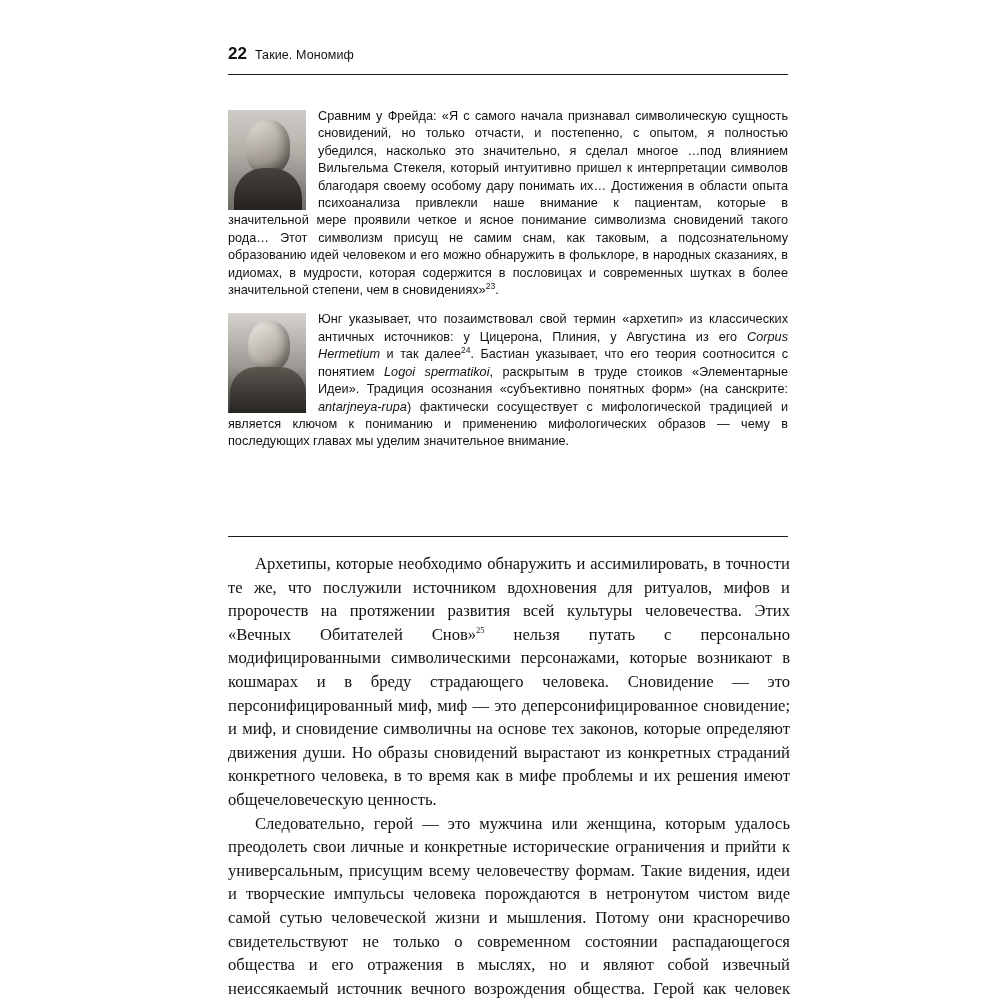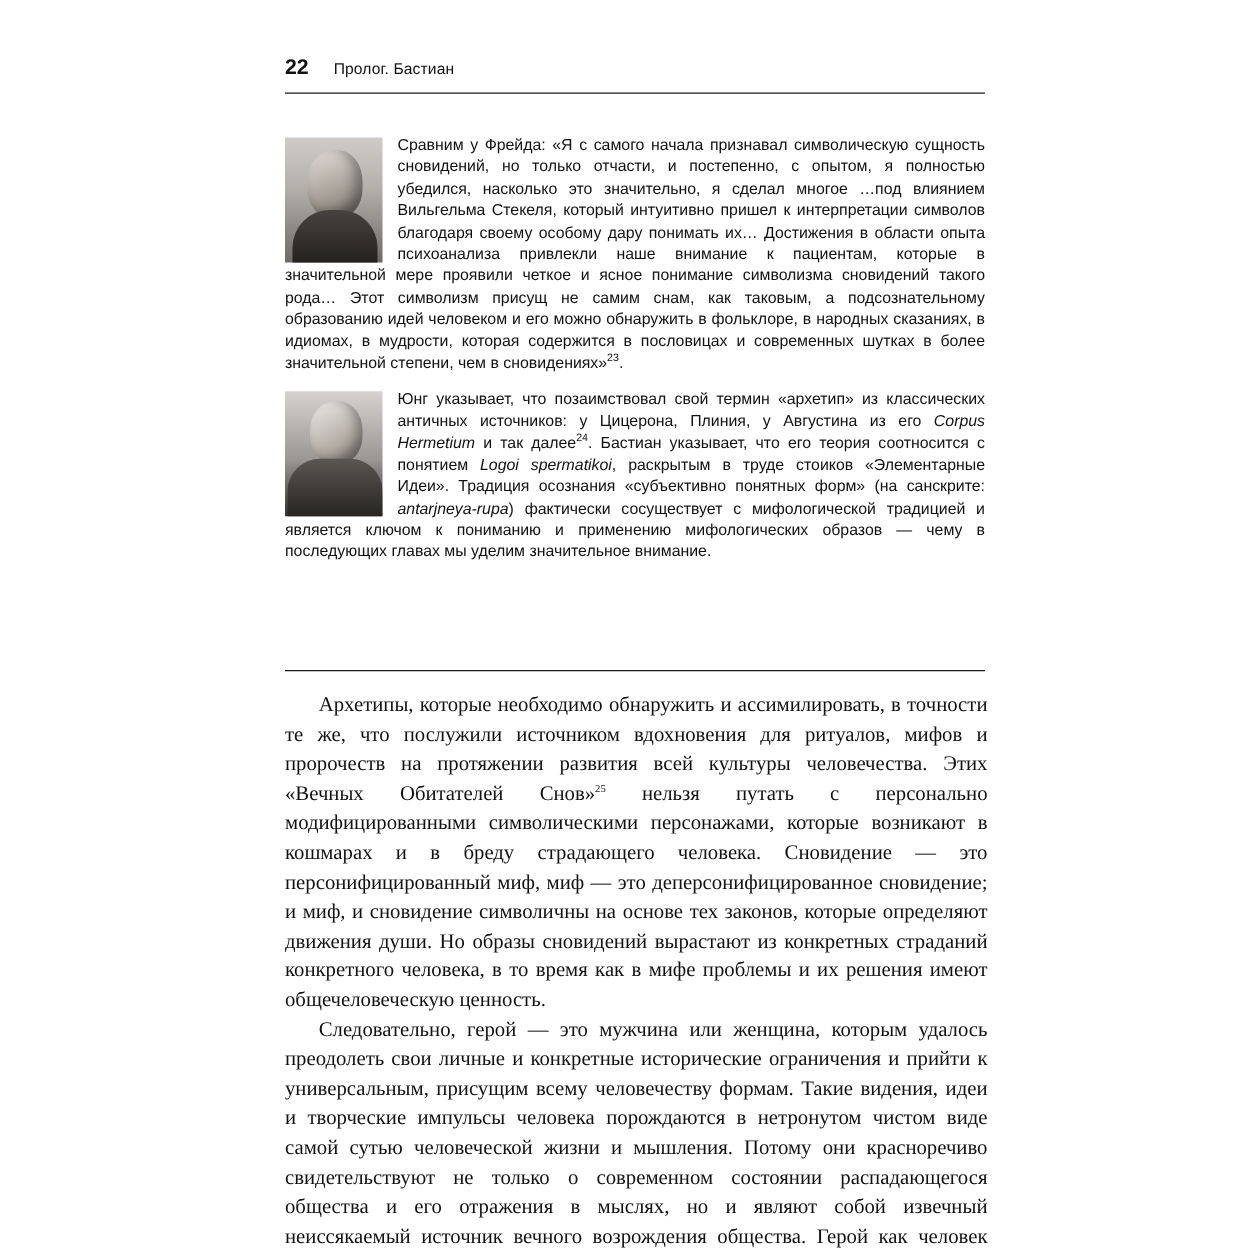--- a/index.html
+++ b/index.html
@@ -28,21 +28,21 @@
     top: 44px;
     width: 560px;
     display: flex;
     align-items: baseline;
   }
   .header-pageno {
     font-family: "Liberation Sans", sans-serif;
     font-weight: bold;
     font-size: 17px;
     color: #111;
-    margin-right: 20px;
+    margin-right: 8px;
   }
   .header-title {
     font-family: "Liberation Sans", sans-serif;
     font-size: 12.5px;
     color: #111;
     letter-spacing: 0.1px;
   }
   .header-rule {
     position: absolute;
     left: 228px;
@@ -166,21 +166,21 @@
     text-indent: 27px;
   }
 </style>
 </head>
 <body>
 
 <div class="page">
 
   <div class="header">
     <span class="header-pageno">22</span>
-    <span class="header-title">Пролог. Бастиан</span>
+    <span class="header-title">Такие. Мономиф</span>
   </div>
   <div class="header-rule"></div>
 
   <div class="quotes">
 
     <div class="quote-block">
       <div class="portrait freud"></div>
       <span class="quote-text"><span>Сравним у Фрейда: «Я с самого начала признавал символическую сущность сновидений, но только отчасти, и постепенно, с опытом, я полностью убедился, насколько это значительно, я сделал многое …под влиянием Вильгельма Стекеля, который интуитивно пришел к интерпретации символов благодаря своему особому дару понимать их… Достижения в области опыта психоанализа привлекли наше внимание к пациентам, которые в значительной мере проявили четкое и ясное понимание символизма сновидений такого рода… Этот символизм присущ не самим снам, как таковым, а подсознательному образованию идей человеком и его можно обнаружить в фольклоре, в народных сказаниях, в идиомах, в мудрости, которая содержится в пословицах и современных шутках в более значительной степени, чем в сновидениях»</span><sup>23</sup>.</span>
     </div>
 

